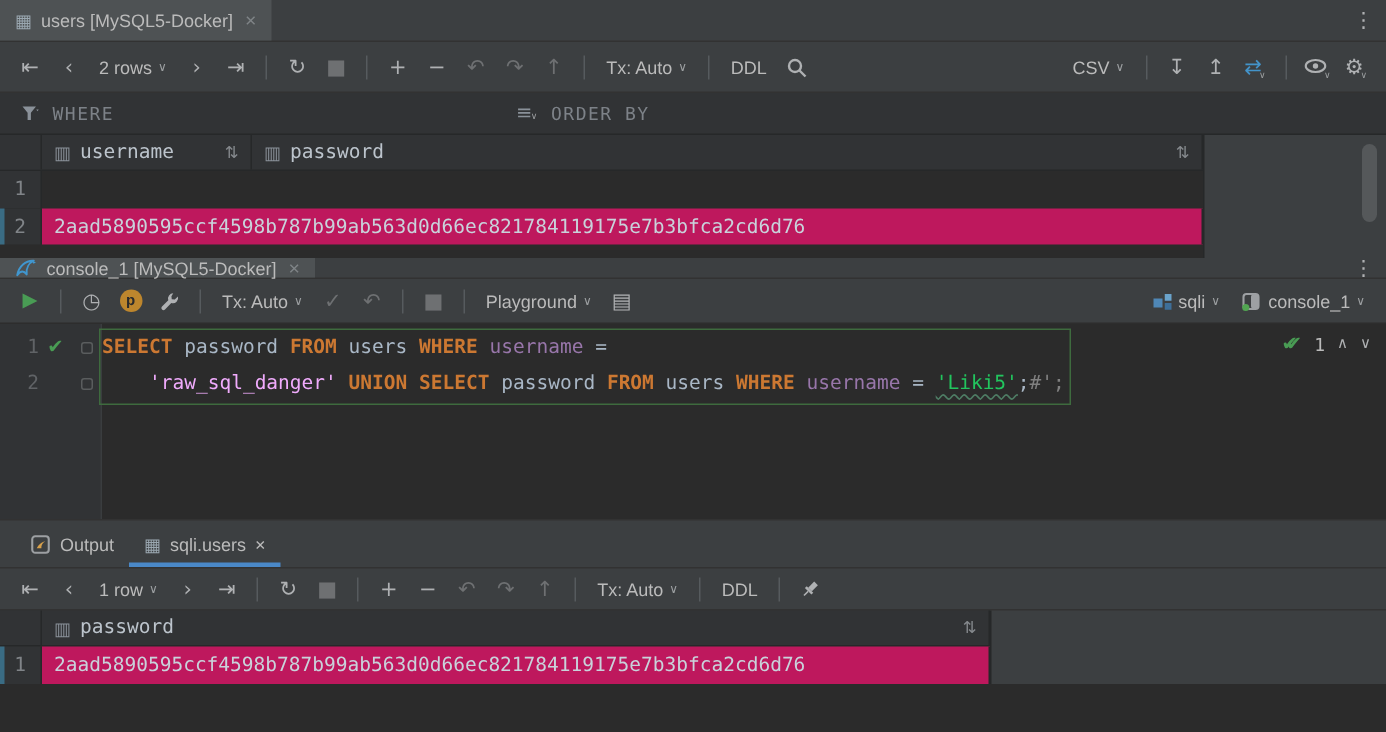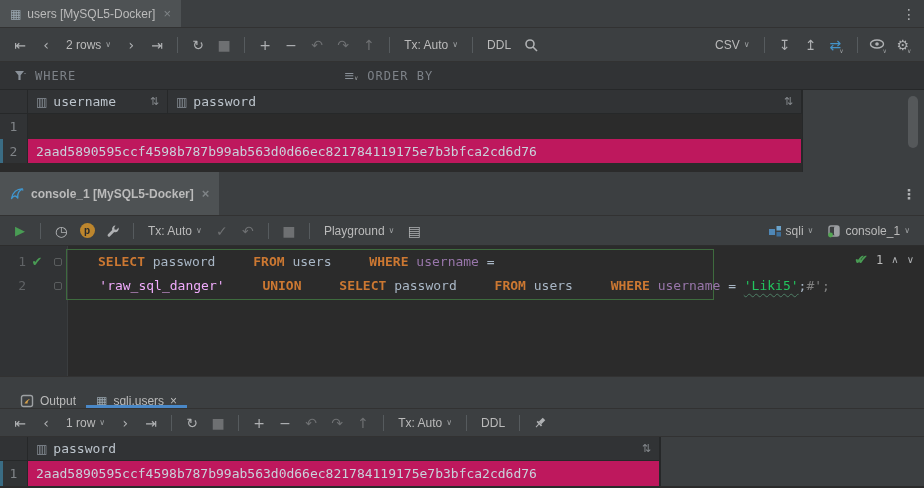--- a/index.html
+++ b/index.html
@@ -54,34 +54,34 @@
 
   
   .editor { position:relative; height:130px; background:#2b2b2b; font-family:"DejaVu Sans Mono","Liberation Mono",monospace; font-size:13px; }
   .gutter-bg { position:absolute; left:0; top:0; bottom:0; width:68px; background:#313335; border-right:1px solid #3a3d3f; }
   .ed-line { position:relative; height:24px; line-height:24px; display:flex; }
   .ed-num { width:26px; text-align:right; color:#606366; flex:none; position:relative; z-index:2; }
   .ed-gutico { width:22px; text-align:center; flex:none; position:relative; z-index:2; }
   .ed-fold { width:20px; flex:none; display:flex; align-items:center; justify-content:center; position:relative; z-index:2; }
   .fold-dot { width:8px; height:8px; border:1px solid #5a5d5e; border-radius:2px; }
   .ed-code { white-space:pre; position:relative; z-index:2; }
-  .tk-k { color:#cc7832; font-weight:bold;padding-left:30px; }
+  .tk-k { color:#cc7832; font-weight:bold; }
   .tk-t { color:#a9b7c6; }
   .tk-c { color:#9876aa; }
   .tk-s { color:#f0abfc; }
   .tk-e { color:#22c55e; text-decoration:underline wavy #4e7e65 1px; text-underline-offset:3px; }
   .tk-m { color:#808080; }
   .exec-box { position:absolute; left:66px; top:3px; width:648px; height:51px; border:1px solid #3e6b3e; z-index:1; }
   .exec-badge { position:absolute; right:10px; top:6px; display:flex; align-items:center; gap:8px; z-index:3; font-size:12px; }
   .dblcheck { color:#499c54; font-family:"DejaVu Sans",sans-serif; font-size:13px; }
   .dblcheck .c2 { margin-left:-8px; }
 
   
   .bottom-tabs { height:33px; background:#3c3f41; display:flex; align-items:stretch; border-top:1px solid #323232; border-bottom:1px solid #323232; padding-left:10px; }
-  .btab { display:flex; align-items:flex-end; gap:6px; padding:0 10px; position:relative; color:#bbbbbb; }
+  .btab { display:flex; align-items:center; gap:6px; padding:0 10px; position:relative; color:#bbbbbb; }
   .btab.active .underline { position:absolute; left:0; right:0; bottom:0; height:3px; background:#4a88c7; }
   .tb2 { height:28px; }
 
   svg { display:block; }
 </style>
 </head>
 <body>
 
 <div id="app">
 
@@ -193,21 +193,21 @@
         <div class="g-num">2</div>
         <div class="g-cell col-pass sel">2aad5890595ccf4598b787b99ab563d0d66ec821784119175e7b3bfca2cd6d76</div>
       </div>
       <div class="filler-dark"></div>
     </div>
     <div class="grid-right">
       <span class="scroll-thumb"></span>
     </div>
   </div>
 
-  <div class="tabrow" style="height:44px;font-weight:bold;">
+  <div class="tabrow" style="height:14px;">
     <div class="tab active">
       <svg width="15" height="13" viewBox="0 0 15 13">
         <path d="M1.5 11.5 C2.5 5.5, 7 1.5, 12.5 1.8 C9.5 3.2, 7.2 6.5, 7.8 11 C6 8.5, 4 8, 1.5 11.5 Z" fill="none" stroke="#4096ce" stroke-width="1.3" stroke-linejoin="round"></path>
         <path d="M11.5 1.8 l2.5 1.2 -1.8 0.8 Z" fill="#4096ce"></path>
       </svg>
       <span>console_1 [MySQL5-Docker]</span>
       <span class="close">×</span>
     </div>
     <span class="kebab ico">⋮</span>
   </div>

